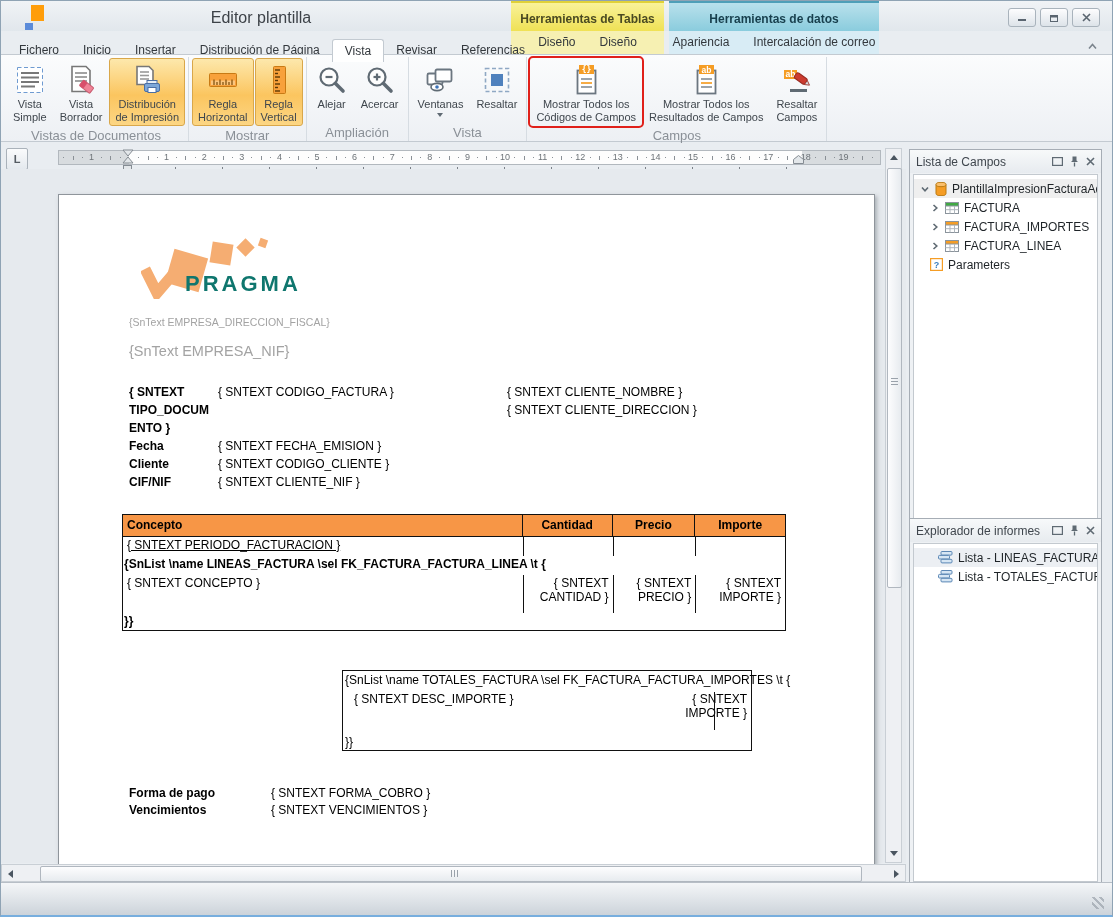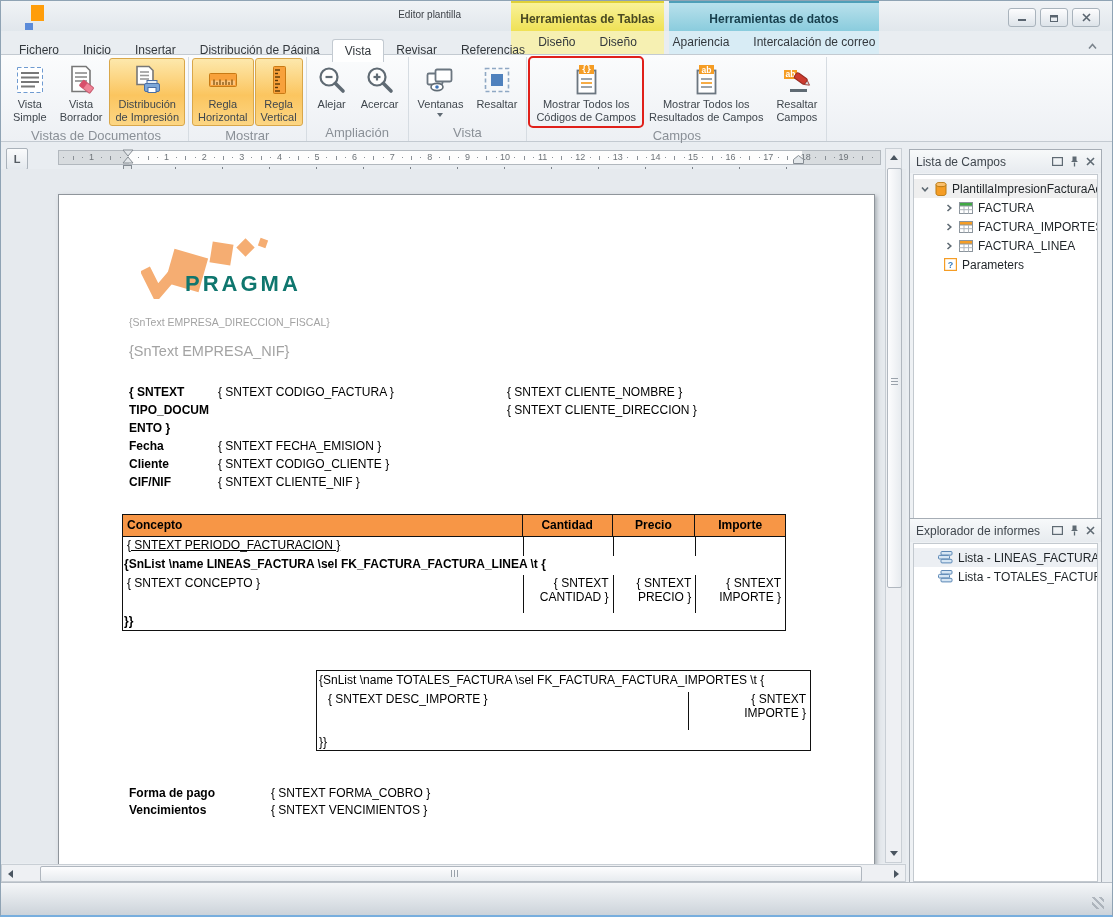--- a/index.html
+++ b/index.html
@@ -4,21 +4,21 @@
 <style>
   html,body{margin:0;padding:0;background:#cfd6dd;}
   #win{position:relative;width:1113px;height:917px;background:#e9edf1;border:1px solid #8fa3b4;
        border-bottom:2px solid #77aede;box-sizing:border-box;overflow:hidden;
        font-family:"Liberation Sans",sans-serif;-webkit-font-smoothing:antialiased;}
   
   .titlebar{position:absolute;left:0;top:0;right:0;height:30px;background:linear-gradient(#f0f3f6,#e1e7ec);}
   .app-icon{position:absolute;left:24px;top:4px;width:22px;height:24px;}
   .app-icon .sq1{position:absolute;left:6px;top:0;width:13px;height:16px;background:#ff9d0a;}
   .app-icon .sq2{position:absolute;left:0;top:18px;width:8px;height:7px;background:#5b8bd9;}
-  .title{position:absolute;left:60px;width:400px;top:8px;text-align:right;font-size:10px;color:#3d4248;}
+  .title{position:absolute;left:60px;width:400px;top:8px;text-align:center;font-size:16px;color:#3d4248;}
   .ctx-head{position:absolute;top:0;height:30px;box-sizing:border-box;text-align:center;font-weight:bold;
             font-size:12px;padding-top:9px;}
   .ctx-head.yellow{left:510px;width:153px;background:linear-gradient(#f9f29a,#efe155);border-top:2px solid #e0d138;color:#4a4a22;}
   .ctx-head.blue{left:668px;width:210px;background:linear-gradient(#b9e1ec,#8accdd);border-top:2px solid #4f9fb8;color:#173f4d;}
   .win-controls{position:absolute;right:12px;top:7px;display:flex;gap:4px;}
   .win-btn{width:26px;height:17px;border:1px solid #a9b3bc;border-radius:3px;background:linear-gradient(#fdfdfe,#dde3e9);
            display:flex;align-items:center;justify-content:center;}
   
   .tabrow{position:absolute;top:30px;left:0;right:0;height:23px;}
   .ctx-tabs-bg{position:absolute;top:0;height:23px;}
@@ -74,21 +74,21 @@
   .dthead{display:flex;border-bottom:1px solid #111;}
   .th{background:#F79646;font-weight:bold;font-size:12px;padding:3px 4px;box-sizing:border-box;border-right:1px solid #111;
       text-align:center;height:21px;}
   .th:first-child{text-align:left;}
   .th:last-child{border-right:none;}
   .drow{display:flex;}
   .dcell{box-sizing:border-box;padding:1px 4px;}
   .bl{border-left:1px solid #111;}
   .w1{width:401px;} .w2{width:90px;} .w3{width:83px;} .w4{width:90px;}
   .right{text-align:right;}
-  .totals{position:absolute;left:257px;top:475px;width:495px;height:81px;border:1px solid #111;box-sizing:border-box;}
+  .totals{position:absolute;left:283px;top:475px;width:410px;height:81px;border:1px solid #111;box-sizing:border-box;}
   .totals .tdiv{position:absolute;left:371px;top:21px;height:38px;border-left:1px solid #111;}
   .pay-label{font-weight:bold;width:142px;display:inline-block;}
   
   .vscroll{position:absolute;left:884px;top:147px;width:17px;height:715px;background:#eef0f3;border:1px solid #c9cfd5;box-sizing:border-box;}
   .arr{position:absolute;left:4px;width:0;height:0;border-left:4px solid transparent;border-right:4px solid transparent;}
   .arr.up{top:6px;border-bottom:5px solid #4a5560;}
   .arr.down{bottom:6px;border-top:5px solid #4a5560;}
   .vthumb{position:absolute;left:1px;top:19px;width:13px;height:418px;background:linear-gradient(90deg,#fdfdfe,#e7ebef);
           border:1px solid #b0b7bf;border-radius:2px;}
   .grip-h{position:absolute;left:3px;top:50%;width:7px;height:9px;
@@ -109,21 +109,21 @@
   .panel.fields{top:148px;height:437px;}
   .panel.explorer{top:517px;height:368px;}
   .phead{height:23px;display:flex;align-items:center;padding:0 6px;background:linear-gradient(#f7f9fa,#e7ebef);
          font-size:12px;color:#3f464d;}
   .ptitle{flex:1;}
   .pbtns{display:flex;gap:7px;align-items:center;}
   .pbtn{display:flex;align-items:center;justify-content:center;}
   .pcontent{position:absolute;top:24px;left:3px;right:3px;bottom:3px;background:#fff;border:1px solid #c3c9cf;padding-top:4px;overflow:hidden;}
   .trow{display:flex;align-items:center;height:19px;font-size:12px;color:#1f2428;gap:5px;padding-left:6px;}
   .trow.root{background:#efefef;}
-  .trow.child{padding-left:30px;}
+  .trow.child{padding-left:16px;}
   .erow{display:flex;align-items:center;height:19px;font-size:12px;color:#1f2428;gap:5px;padding-left:24px;}
   .erow.first{background:#eceff3;}
 </style>
 </head>
 <body>
 
 <div id="win">
 
   <div class="titlebar">
     <div class="app-icon">

